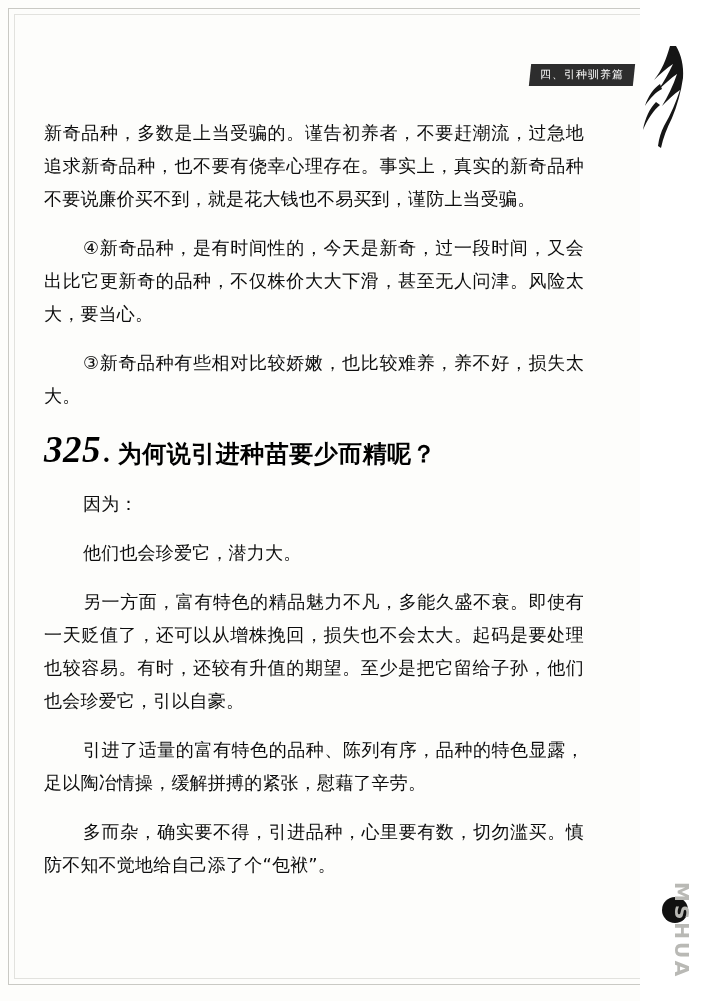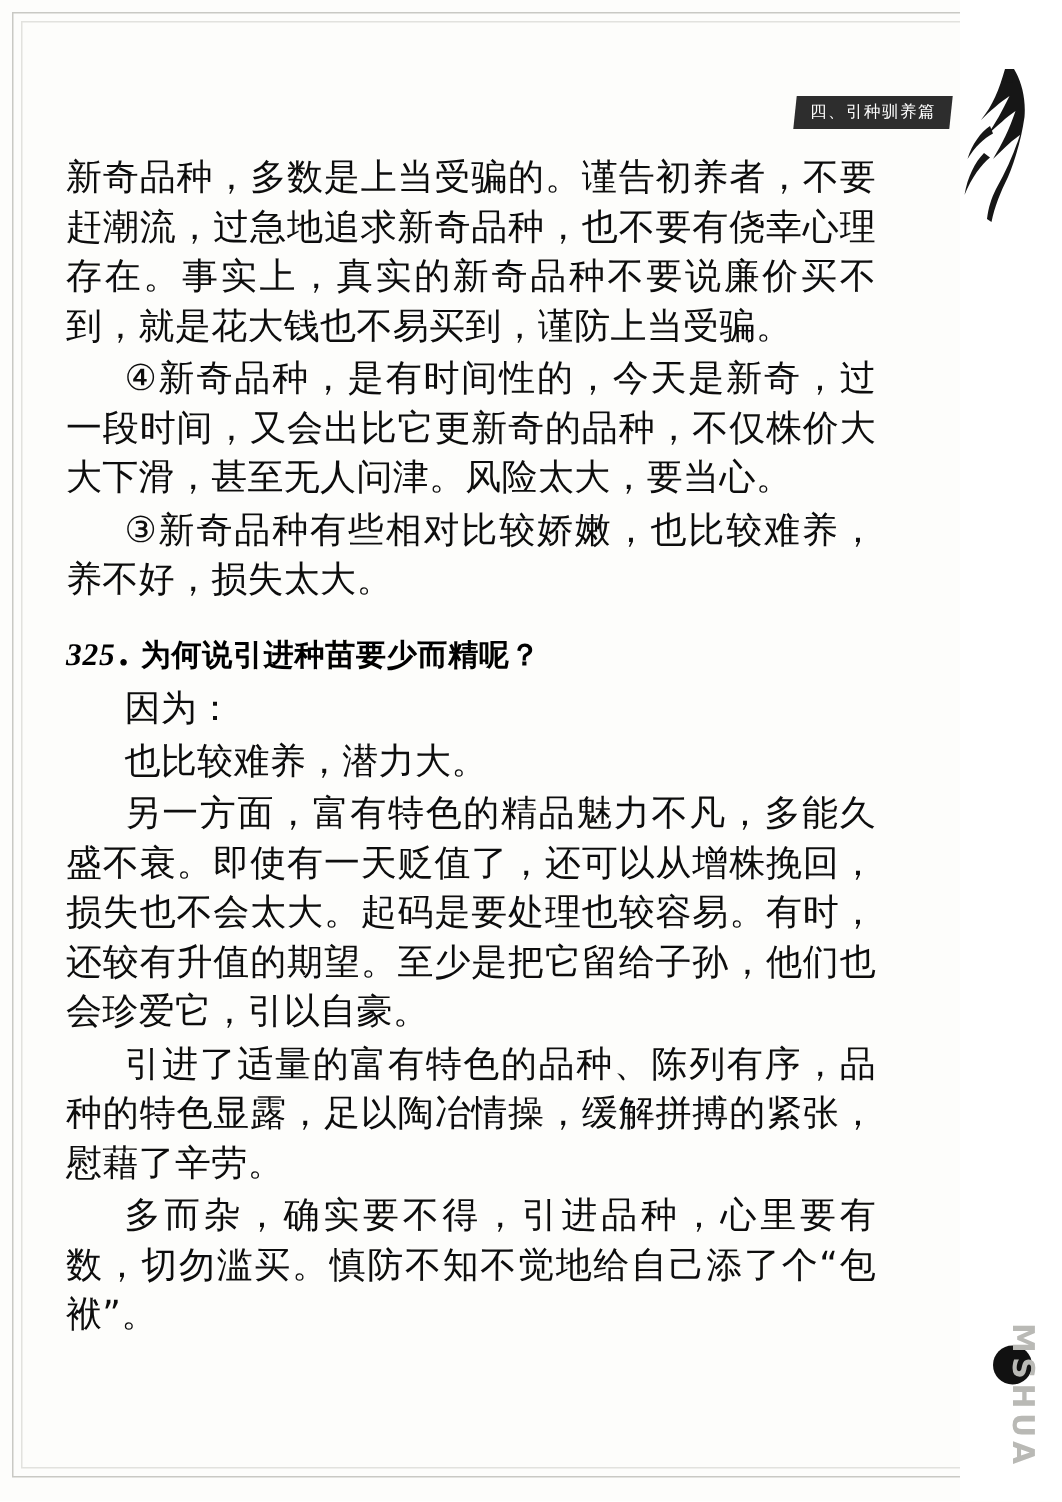--- a/index.html
+++ b/index.html
@@ -95,54 +95,54 @@
     background: #111111;
   }
   
   .content {
     position: absolute;
     left: 44px;
     top: 100px;
     width: 540px;
   }
   p.body {
-    margin: 2px 0 0 0;
-    font-size: 24px;
+    margin: 16px 0 0 0;
+    font-size: 18px;
     line-height: 33px;
     color: #0d0d0d;
     text-align: justify;
     letter-spacing: 0.2px;
     font-family: "DejaVu Sans", "Liberation Serif", serif;
   }
   p.indent {
     text-indent: 39px;
   }
   .qhead {
     display: flex;
     align-items: baseline;
     margin: 16px 0 6px 0;
   }
   .qnum {
     font-family: "Liberation Serif", serif;
     font-style: italic;
     font-weight: bold;
-    font-size: 21px;
+    font-size: 37px;
     color: #000000;
     margin-right: 2px;
     letter-spacing: 0.5px;
   }
   .qdot {
     font-size: 27px;
     font-weight: bold;
     margin-right: 8px;
   }
   .qtext {
     font-family: "DejaVu Sans", sans-serif;
     font-weight: bold;
-    font-size: 20px;
+    font-size: 24px;
     color: #000000;
     letter-spacing: 0.5px;
   }
 </style>
 </head>
 <body>
 
 <div class="page">
 
   <div class="page-frame"></div>
@@ -166,21 +166,21 @@
     <p class="body indent">④新奇品种，是有时间性的，今天是新奇，过一段时间，又会出比它更新奇的品种，不仅株价大大下滑，甚至无人问津。风险太大，要当心。</p>
     <p class="body indent">③新奇品种有些相对比较娇嫩，也比较难养，养不好，损失太大。</p>
 
     <div class="qhead">
       <span class="qnum">325</span>
       <span class="qdot">.</span>
       <span class="qtext">为何说引进种苗要少而精呢？</span>
     </div>
 
     <p class="body indent">因为：</p>
-    <p class="body indent">也比较难养，潜力大。</p>
+    <p class="body indent">他们也会珍爱它，潜力大。</p>
     <p class="body indent">另一方面，富有特色的精品魅力不凡，多能久盛不衰。即使有一天贬值了，还可以从增株挽回，损失也不会太大。起码是要处理也较容易。有时，还较有升值的期望。至少是把它留给子孙，他们也会珍爱它，引以自豪。</p>
     <p class="body indent">引进了适量的富有特色的品种、陈列有序，品种的特色显露，足以陶冶情操，缓解拼搏的紧张，慰藉了辛劳。</p>
     <p class="body indent">多而杂，确实要不得，引进品种，心里要有数，切勿滥买。慎防不知不觉地给自己添了个“包袱”。</p>
 
   </div>
 
   <div class="imprint-dot"></div>
   <div class="imprint">MSHUA</div>
 
 </div>

